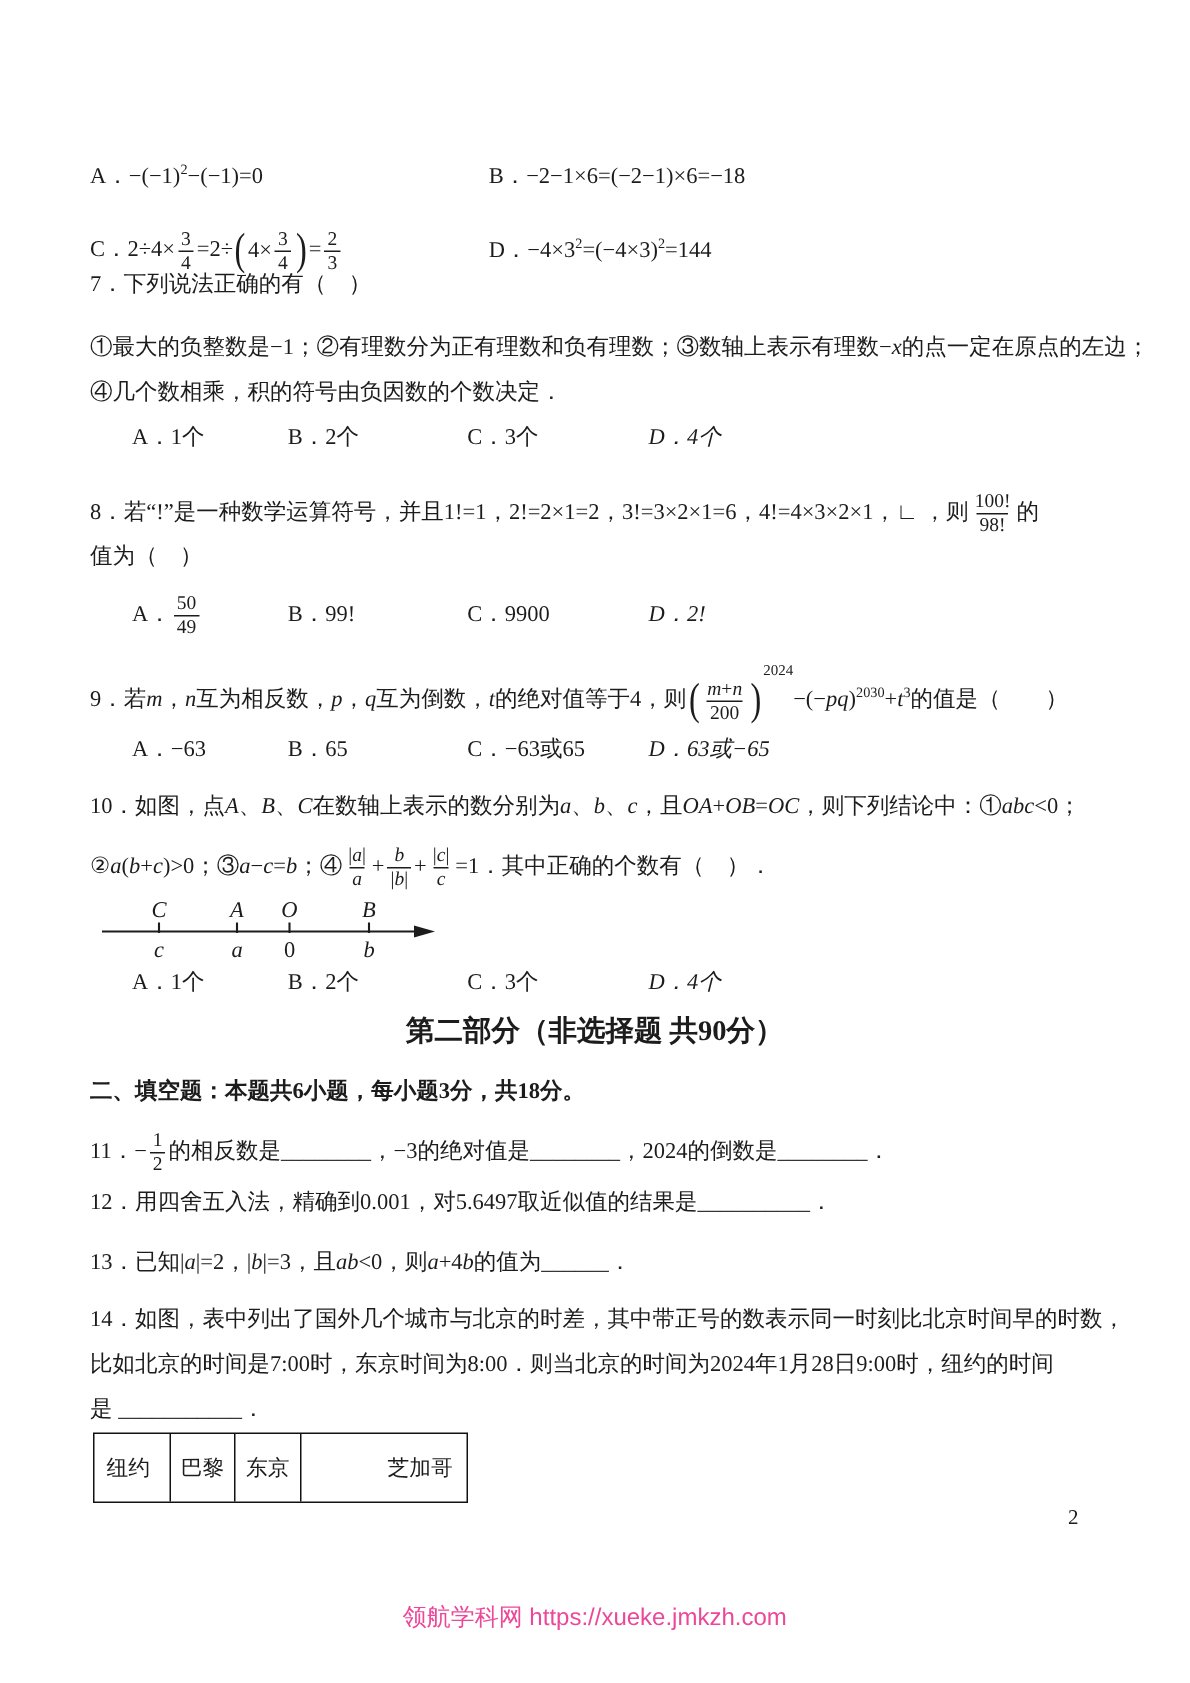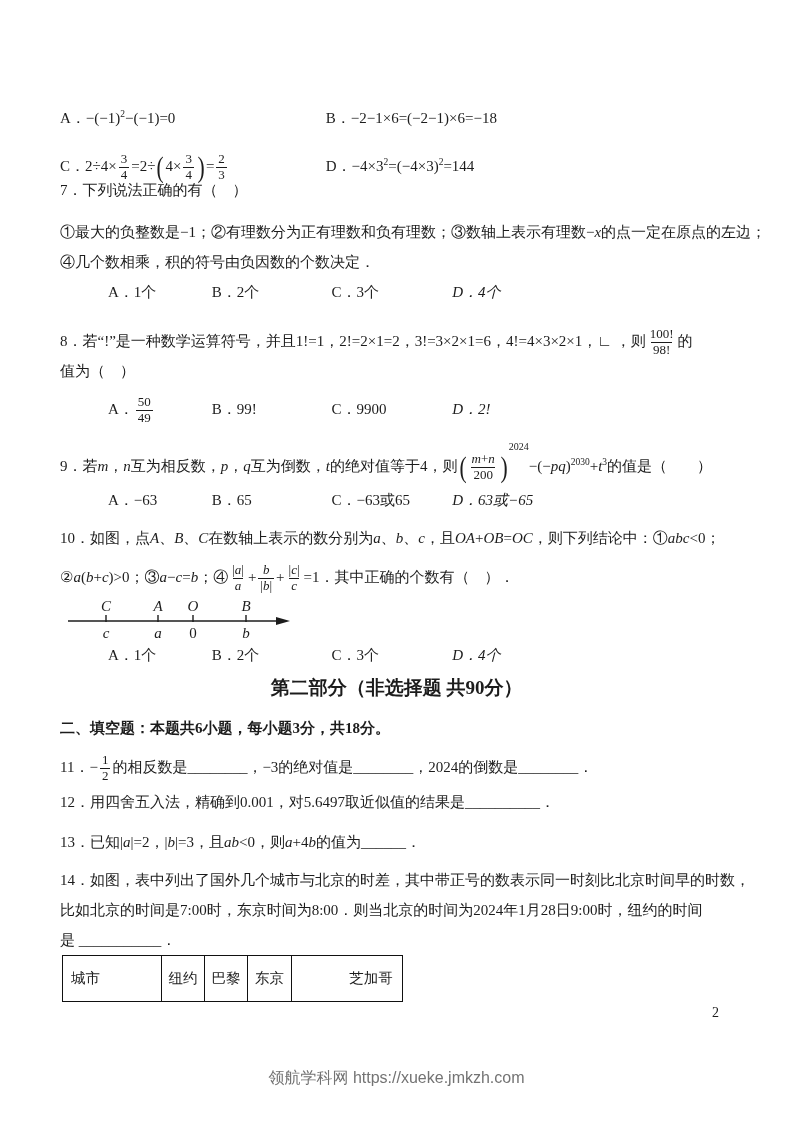--- a/index.html
+++ b/index.html
@@ -22,21 +22,21 @@
   }
   .frac .den{border-top:1px solid #1c1c1c;}
   .frac .num,.frac .den{padding:0 2px;}
   .bigp{
     display:inline-block;font-size:30px;line-height:0;vertical-align:middle;
     transform:scaleX(.72);font-weight:400;
   }
   .psup{font-size:10px;line-height:0;position:relative;top:-15px;}
   
   .optrow{padding-left:28px;}
-  .optrow .o1{display:inline-block;width:100px;margin-left:20px;}
+  .optrow .o1{display:inline-block;width:100px;}
   .optrow .o2{display:inline-block;width:116px;}
   .optrow .o3{display:inline-block;width:117px;}
   .optrow .o4{display:inline-block;font-style:italic;}
   .optrow2 .oa{display:inline-block;width:262px;}
   .optrow2 .ob{display:inline-block;}
   
   .numberline{position:absolute;left:60px;top:597px;}
   .numberline text{font-size:15px;font-style:italic;font-family:"Liberation Serif","DejaVu Serif",serif;fill:#1c1c1c;}
   .numberline text.up{font-style:normal;}
   
@@ -49,21 +49,21 @@
   }
   .tztable .cell:first-child{border-left:none;justify-content:flex-start;padding-left:8px;}
   .c-city{width:90px;}
   .c-ny{width:42px;}
   .c-paris{width:42px;}
   .c-tokyo{width:43px;}
   .c-chicago{width:62px;padding-left:48px;}
   .pagenum{position:absolute;left:712px;top:1005px;font-size:14px;}
   .footer{
     position:absolute;left:0;top:1068px;width:100%;text-align:center;
-    color:#737373;font-size:16px;font-family:"Liberation Sans","DejaVu Sans",sans-serif;
+    color:#ec4899;font-size:16px;font-family:"Liberation Sans","DejaVu Sans",sans-serif;
   }
 </style>
 </head>
 <body>
 
 <div class="line optrow2" style="top:108px">
   <span class="oa">A．−(−1)<sup>2</sup>−(−1)=0</span>
   <span class="ob">B．−2−1×6=(−2−1)×6=−18</span>
 </div>
 
@@ -160,21 +160,20 @@
       <span class="num">1</span>
       <span class="den">2</span>
     </span>的相反数是________，−3的绝对值是________，2024的倒数是________．</div>
 <div class="line" style="top:792px">12．用四舍五入法，精确到0.001，对5.6497取近似值的结果是__________．</div>
 <div class="line" style="top:832px">13．已知|<span class="mi">a</span>|=2，|<span class="mi">b</span>|=3，且<span class="mi">ab</span>&lt;0，则<span class="mi">a</span>+4<span class="mi">b</span>的值为______．</div>
 <div class="line" style="top:870px">14．如图，表中列出了国外几个城市与北京的时差，其中带正号的数表示同一时刻比北京时间早的时数，</div>
 <div class="line" style="top:900px">比如北京的时间是7:00时，东京时间为8:00．则当北京的时间为2024年1月28日9:00时，纽约的时间</div>
 <div class="line" style="top:930px">是 ___________．</div>
 
 <div class="tztable">
-  <div class="cell c-city">城市</div>
   <div class="cell c-ny">纽约</div>
   <div class="cell c-paris">巴黎</div>
   <div class="cell c-tokyo">东京</div>
   <div class="cell c-chicago">芝加哥</div>
 </div>
 
 <div class="pagenum">2</div>
 <div class="footer">领航学科网 https://xueke.jmkzh.com</div>
 
 </body></html>

